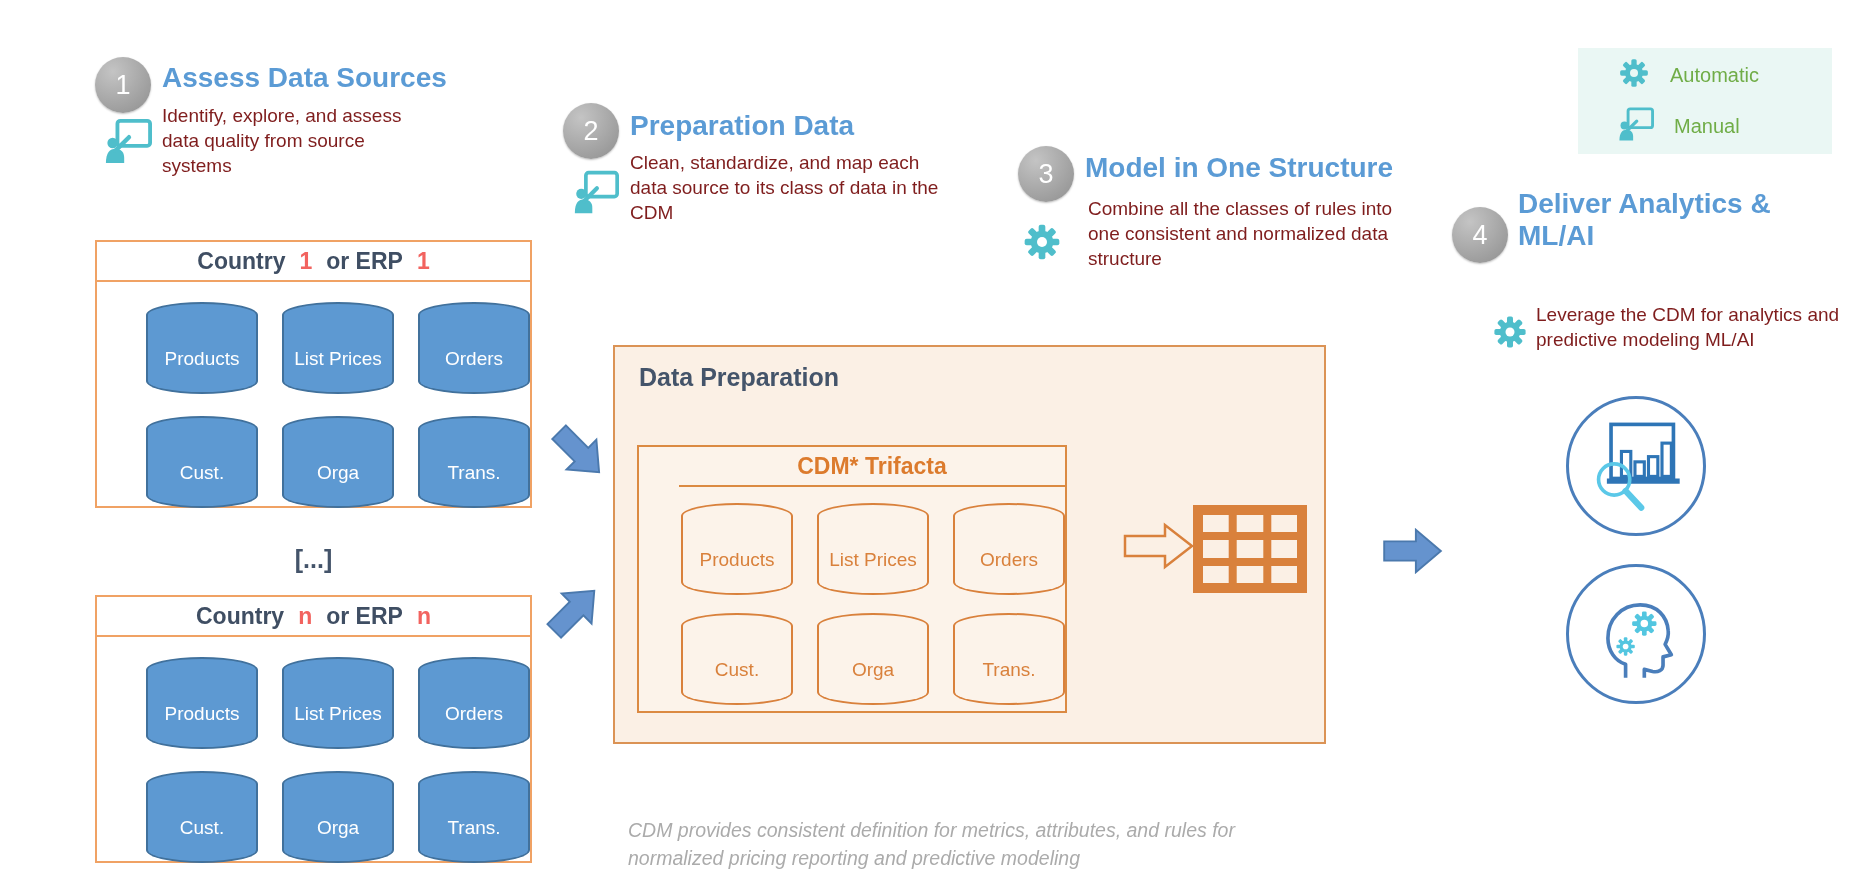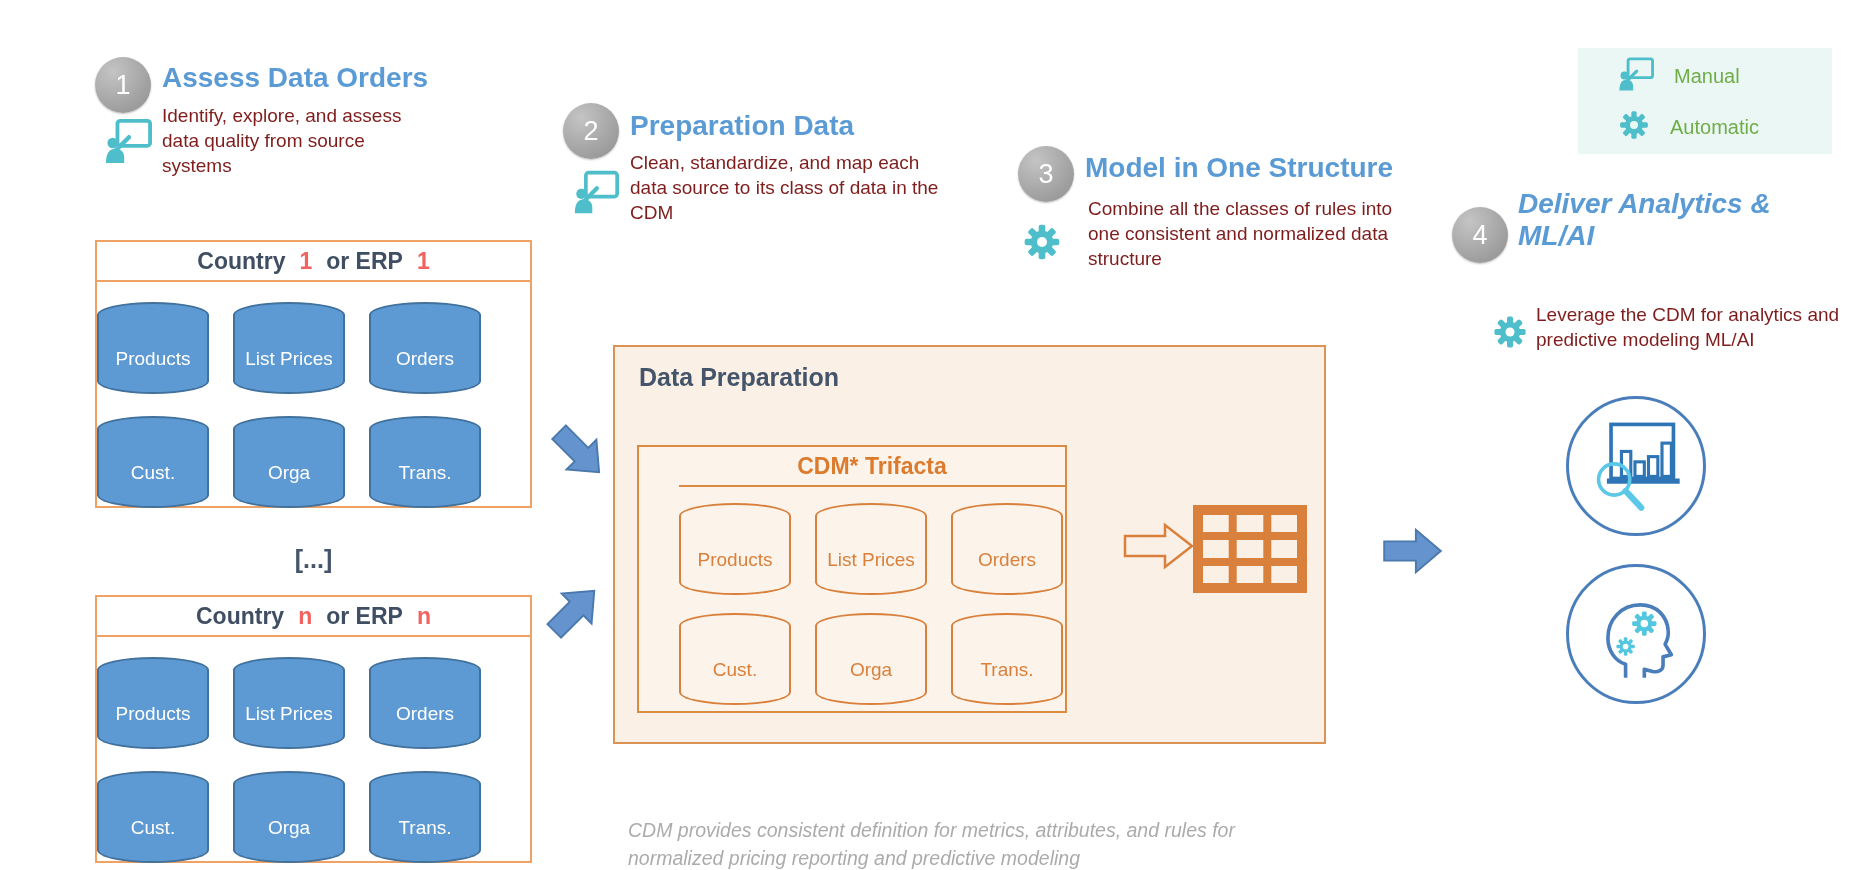--- a/index.html
+++ b/index.html
@@ -18,21 +18,21 @@
   
   .legend{background:#EAF7F4;display:flex;flex-direction:column;justify-content:center;gap:14px;padding:14px 0 14px 40px;}
   .legend-row{display:flex;align-items:center;gap:20px;}
   .legend-label{color:#70AD47;font-size:20px;}
 
   
   .frame{background:#ffffff;border:2px solid #F0A264;box-sizing:border-box;}
   .frame-header{height:38px;border-bottom:2px solid #F0A264;display:flex;align-items:center;justify-content:center;
     font-size:23px;font-weight:700;color:#3F4E63;gap:14px;}
   .frame-header .red{color:#F2635F;}
-  .frame-body{display:flex;flex-direction:column;align-items:flex-start;gap:22px;padding-top:20px;}
+  .frame-body{display:flex;flex-direction:column;align-items:flex-end;gap:22px;padding-top:20px;}
   .cyl-row{display:flex;gap:24px;}
 
   
   .cyl{position:relative;width:112px;height:92px;}
   .cyl .body{position:absolute;top:13px;left:0;right:0;bottom:0;background:#5D99D2;
     border:2px solid #41719C;border-top:none;box-sizing:border-box;
     border-bottom-left-radius:56px 13px;border-bottom-right-radius:56px 13px;}
   .cyl .top{position:absolute;top:0;left:0;right:0;height:26px;background:#5D99D2;
     border:2px solid #41719C;border-radius:50%;box-sizing:border-box;}
   .cyl .label{position:absolute;top:24px;bottom:2px;left:10px;right:10px;display:flex;align-items:center;justify-content:center;
@@ -59,21 +59,21 @@
 
   .rot45{transform:rotate(45deg);}
   .rotm45{transform:rotate(-45deg);}
 </style>
 </head>
 <body>
 
 <div class="canvas">
 
   <div class="abs badge" style="left:95px;top:57px;">1</div>
-  <div class="abs step-title" style="left:162px;top:62px;">Assess Data Orders</div>
+  <div class="abs step-title" style="left:162px;top:62px;">Assess Data Sources</div>
   <div class="abs" style="left:104px;top:118px;">
     <svg width="48" height="46" viewBox="0 0 50 46">
       <rect x="14" y="2" width="34" height="26" rx="3" fill="none" stroke="#4FBECB" stroke-width="4"></rect>
       <circle cx="9" cy="25" r="5.5" fill="#4FBECB"></circle>
       <path d="M2,46 C2,35 6,31 12,31 C18,31 21,35 21,40 L21,46 Z" fill="#4FBECB"></path>
       <line x1="12" y1="33" x2="26" y2="19" stroke="#4FBECB" stroke-width="4.5" stroke-linecap="round"></line>
     </svg>
   </div>
   <div class="abs step-desc" style="left:162px;top:103px;width:268px;">Identify, explore, and assess data quality from source systems</div>
 
@@ -99,61 +99,61 @@
         <rect x="25" y="4" width="10" height="52" rx="3" transform="rotate(90 30 30)"></rect>
         <rect x="25" y="4" width="10" height="52" rx="3" transform="rotate(135 30 30)"></rect>
         <circle cx="30" cy="30" r="17"></circle>
       </g>
       <circle cx="30" cy="30" r="7.5" fill="#ffffff"></circle>
     </svg>
   </div>
   <div class="abs step-desc" style="left:1088px;top:196px;width:330px;">Combine all the classes of rules into one consistent and normalized data structure</div>
 
   <div class="abs badge" style="left:1452px;top:207px;">4</div>
-  <div class="abs step-title" style="left:1518px;top:188px;width:300px;font-style:italic;">Deliver Analytics &amp; ML/AI</div>
+  <div class="abs step-title" style="left:1518px;top:188px;width:300px;">Deliver Analytics &amp; ML/AI</div>
   <div class="abs" style="left:1492px;top:314px;">
     <svg width="36" height="36" viewBox="0 0 60 60">
       <g fill="#4FBECB">
         <rect x="25" y="4" width="10" height="52" rx="3"></rect>
         <rect x="25" y="4" width="10" height="52" rx="3" transform="rotate(45 30 30)"></rect>
         <rect x="25" y="4" width="10" height="52" rx="3" transform="rotate(90 30 30)"></rect>
         <rect x="25" y="4" width="10" height="52" rx="3" transform="rotate(135 30 30)"></rect>
         <circle cx="30" cy="30" r="17"></circle>
       </g>
       <circle cx="30" cy="30" r="7.5" fill="#ffffff"></circle>
     </svg>
   </div>
   <div class="abs step-desc" style="left:1536px;top:302px;width:336px;">Leverage the CDM for analytics and predictive modeling ML/AI</div>
 
   <div class="abs legend" style="left:1578px;top:48px;width:214px;height:78px;">
-    <div class="legend-row">
-      <span>
-        <svg width="36" height="34" viewBox="0 0 50 46">
-          <rect x="14" y="2" width="34" height="26" rx="3" fill="none" stroke="#4FBECB" stroke-width="4"></rect>
-          <circle cx="9" cy="25" r="5.5" fill="#4FBECB"></circle>
-          <path d="M2,46 C2,35 6,31 12,31 C18,31 21,35 21,40 L21,46 Z" fill="#4FBECB"></path>
-          <line x1="12" y1="33" x2="26" y2="19" stroke="#4FBECB" stroke-width="4.5" stroke-linecap="round"></line>
-        </svg>
-      </span>
-      <span class="legend-label">Manual</span>
-    </div>
     <div class="legend-row">
       <span>
         <svg width="32" height="32" viewBox="0 0 60 60">
           <g fill="#4FBECB">
             <rect x="25" y="4" width="10" height="52" rx="3"></rect>
             <rect x="25" y="4" width="10" height="52" rx="3" transform="rotate(45 30 30)"></rect>
             <rect x="25" y="4" width="10" height="52" rx="3" transform="rotate(90 30 30)"></rect>
             <rect x="25" y="4" width="10" height="52" rx="3" transform="rotate(135 30 30)"></rect>
             <circle cx="30" cy="30" r="17"></circle>
           </g>
           <circle cx="30" cy="30" r="7.5" fill="#EAF7F4"></circle>
         </svg>
       </span>
       <span class="legend-label">Automatic</span>
+    </div>
+    <div class="legend-row">
+      <span>
+        <svg width="36" height="34" viewBox="0 0 50 46">
+          <rect x="14" y="2" width="34" height="26" rx="3" fill="none" stroke="#4FBECB" stroke-width="4"></rect>
+          <circle cx="9" cy="25" r="5.5" fill="#4FBECB"></circle>
+          <path d="M2,46 C2,35 6,31 12,31 C18,31 21,35 21,40 L21,46 Z" fill="#4FBECB"></path>
+          <line x1="12" y1="33" x2="26" y2="19" stroke="#4FBECB" stroke-width="4.5" stroke-linecap="round"></line>
+        </svg>
+      </span>
+      <span class="legend-label">Manual</span>
     </div>
   </div>
 
   <div class="abs frame" style="left:95px;top:240px;width:437px;height:268px;">
     <div class="frame-header">
       <span>Country</span>
       <span class="red">1</span>
       <span>or ERP</span>
       <span class="red">1</span>
     </div>

